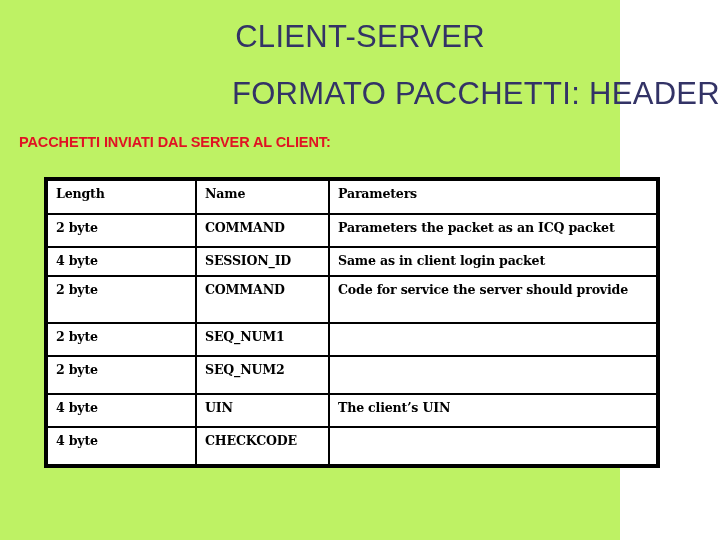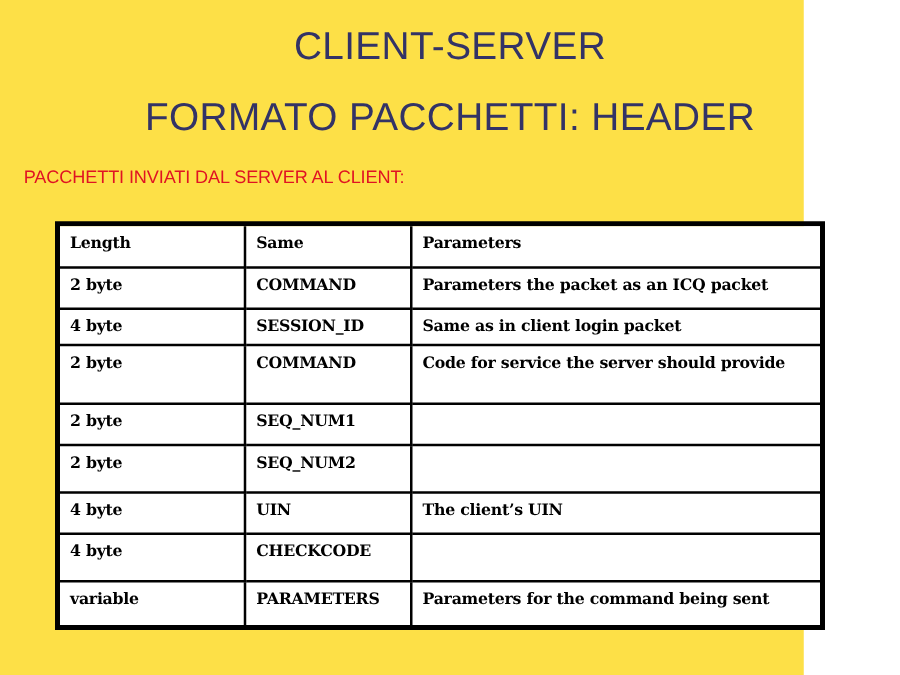--- a/index.html
+++ b/index.html
@@ -11,22 +11,21 @@
     height: 540px;
     background: #ffffff;
     font-family: "Liberation Sans", sans-serif;
     overflow: hidden;
   }
 
   .slide {
     position: relative;
     width: 620px;
     height: 540px;
-    background: #fde047;
-    padding-left: 23px;
+    background: #bef264;
   }
 
   
   .title-line1 {
     position: absolute;
     left: 0;
     top: 20px;
     width: 720px;
     text-align: center;
     font-family: "Liberation Sans", sans-serif;
@@ -35,37 +34,37 @@
     letter-spacing: 0.3px;
     color: #333366;
     white-space: nowrap;
   }
 
   .title-line2 {
     position: absolute;
     left: 0;
     top: 77px;
     width: 720px;
-    text-align: center;
+    text-align: right;
     font-family: "Liberation Sans", sans-serif;
     font-size: 31px;
     line-height: 34px;
     letter-spacing: 0.3px;
     color: #333366;
     white-space: nowrap;
   }
 
   .subtitle {
     position: absolute;
     left: 19px;
     top: 133px;
     font-family: "Liberation Sans", sans-serif;
     font-size: 14.5px;
     line-height: 18px;
-    font-weight: normal;
+    font-weight: bold;
     color: #e01323;
     letter-spacing: -0.1px;
     white-space: nowrap;
   }
 
   
   .packet-table-wrap {
     position: absolute;
     left: 44px;
     top: 177px;
@@ -138,21 +137,21 @@
   <div class="packet-table-wrap">
     <table class="packet-table">
       <colgroup>
         <col class="c-length">
         <col class="c-name">
         <col class="c-desc">
       </colgroup>
       <tbody>
         <tr class="r-head">
           <td>Length</td>
-          <td>Same</td>
+          <td>Name</td>
           <td>Parameters</td>
         </tr>
 
         <tr class="r-version">
           <td>2 byte</td>
           <td class="cell-name">COMMAND</td>
           <td>Parameters the packet as an ICQ packet</td>
         </tr>
 
         <tr class="r-session">
@@ -184,22 +183,17 @@
           <td class="cell-name">UIN</td>
           <td>The client’s UIN</td>
         </tr>
 
         <tr class="r-check">
           <td>4 byte</td>
           <td class="cell-name">CHECKCODE</td>
           <td></td>
         </tr>
 
-        <tr class="r-param">
-          <td>variable</td>
-          <td class="cell-name">PARAMETERS</td>
-          <td>Parameters for the command being sent</td>
-        </tr>
       </tbody>
     </table>
   </div>
 
 </div>
 
 </body></html>

